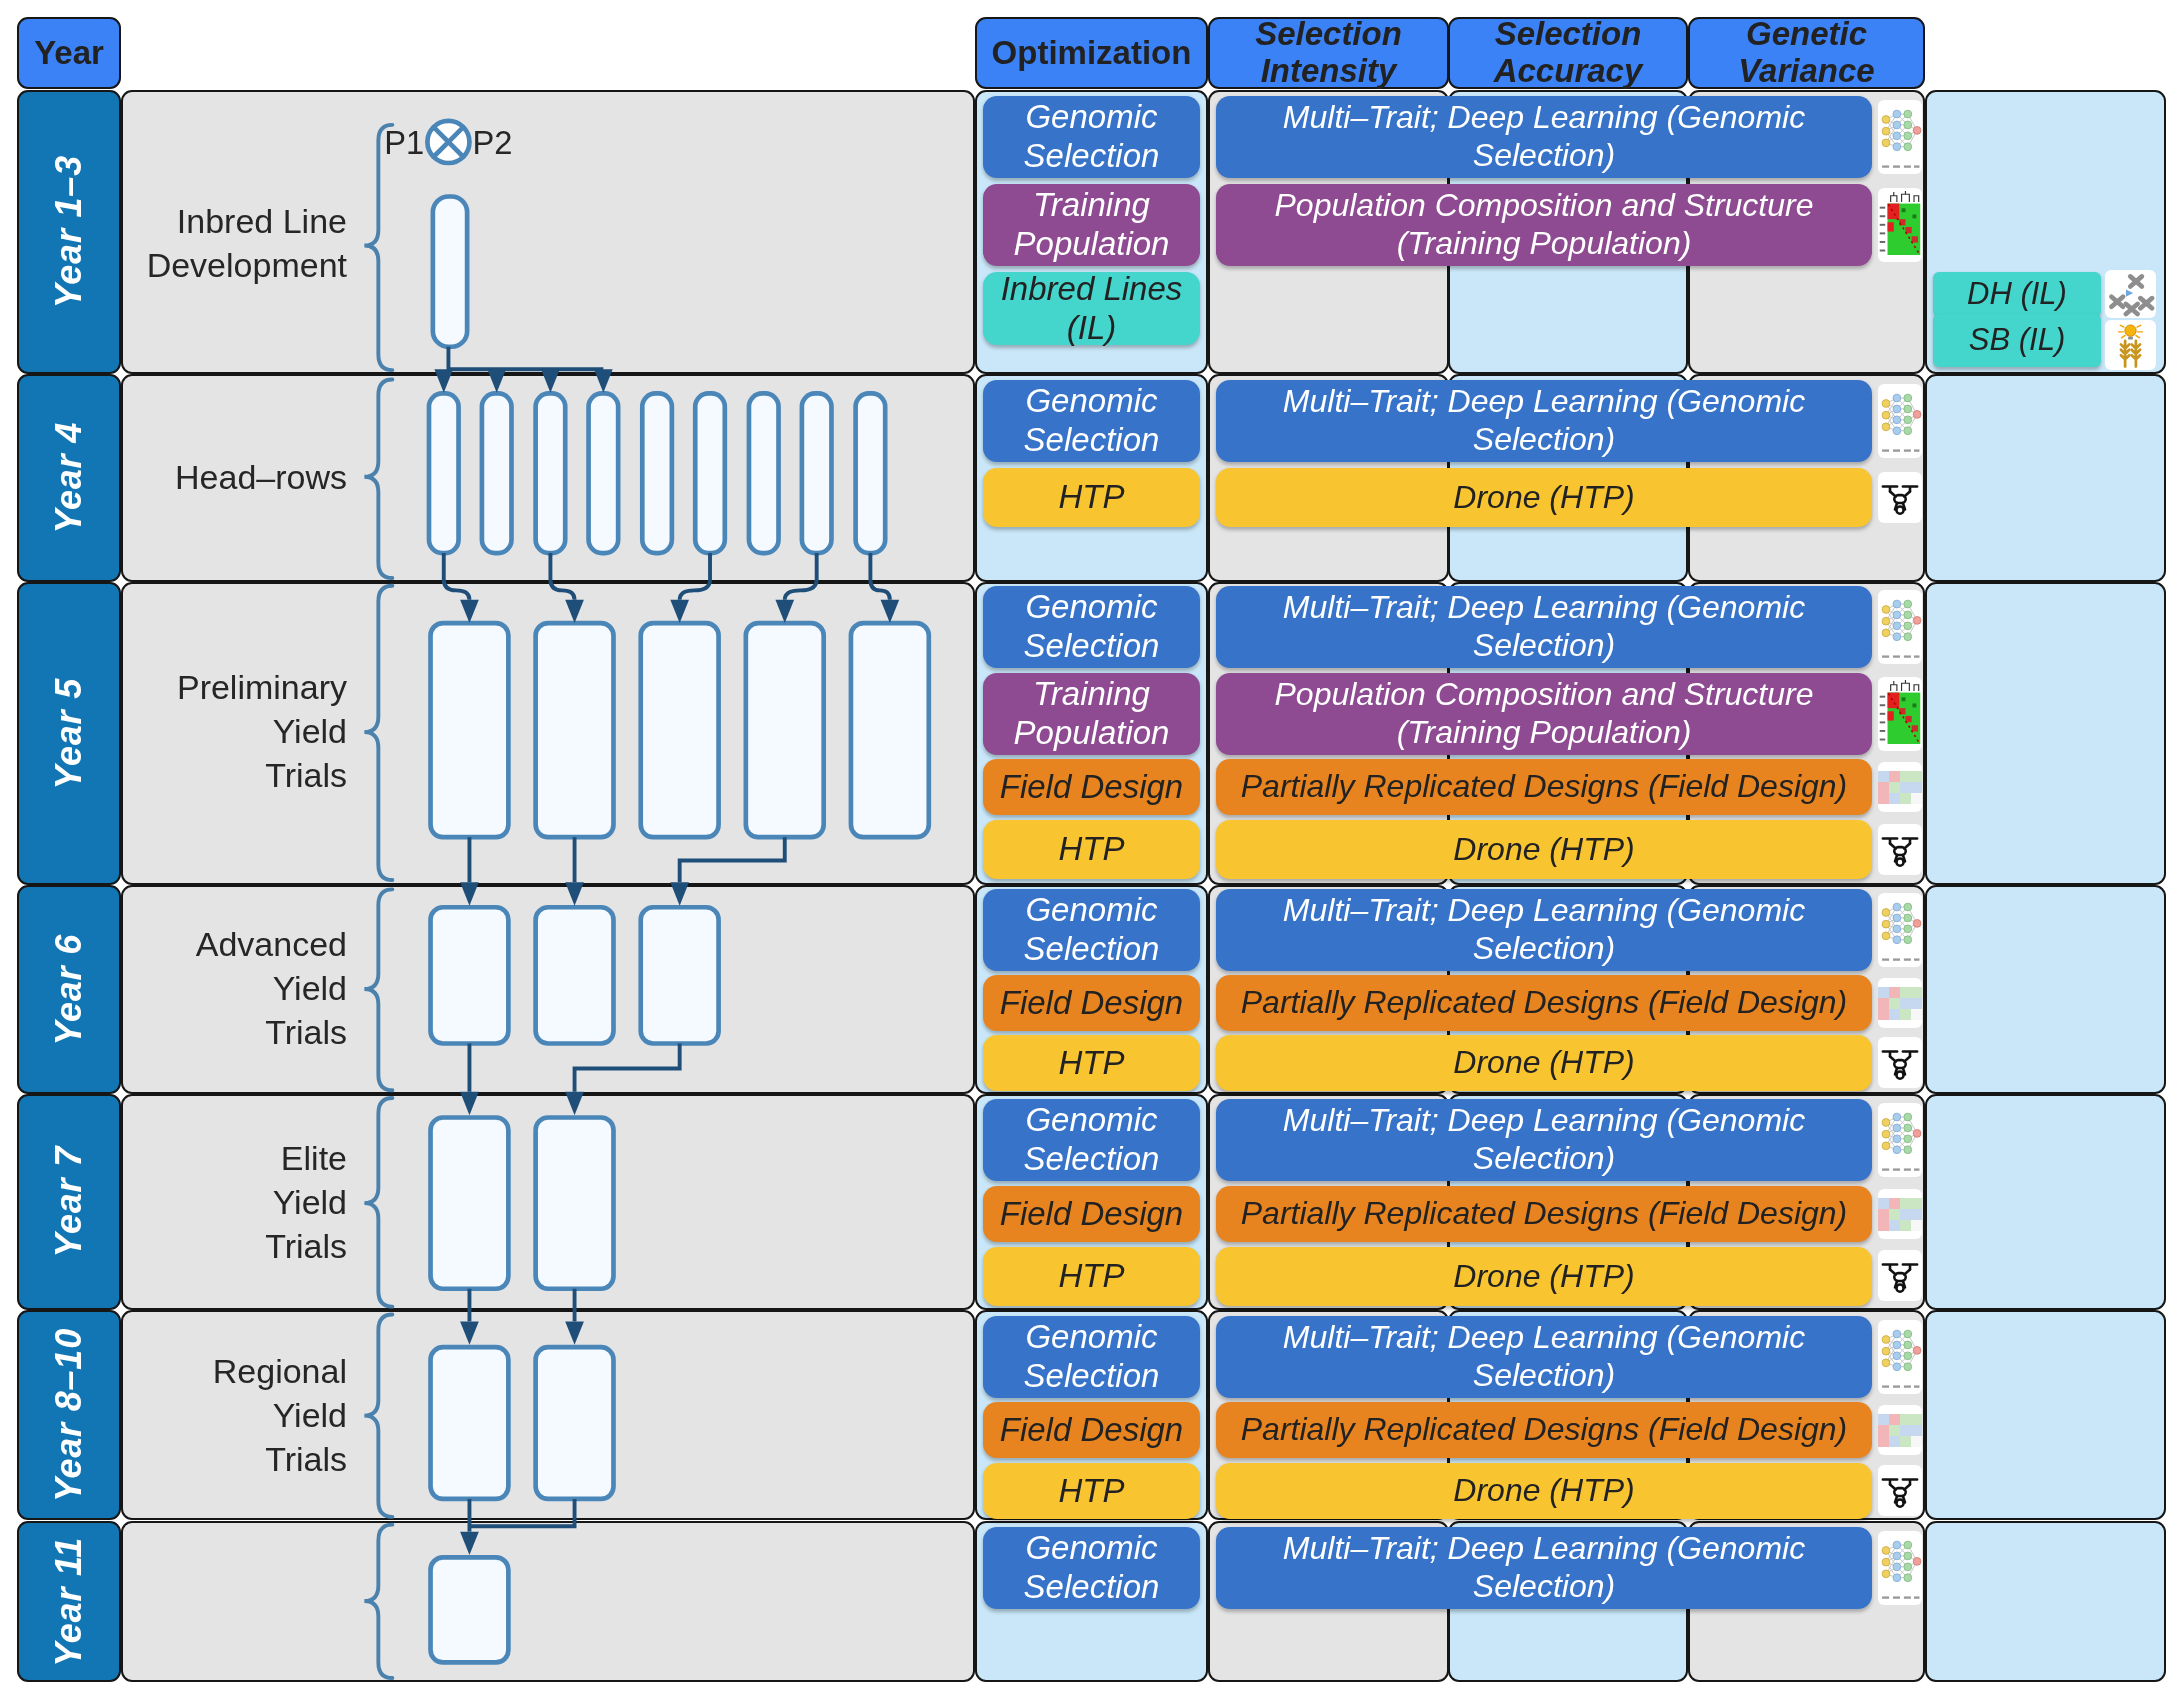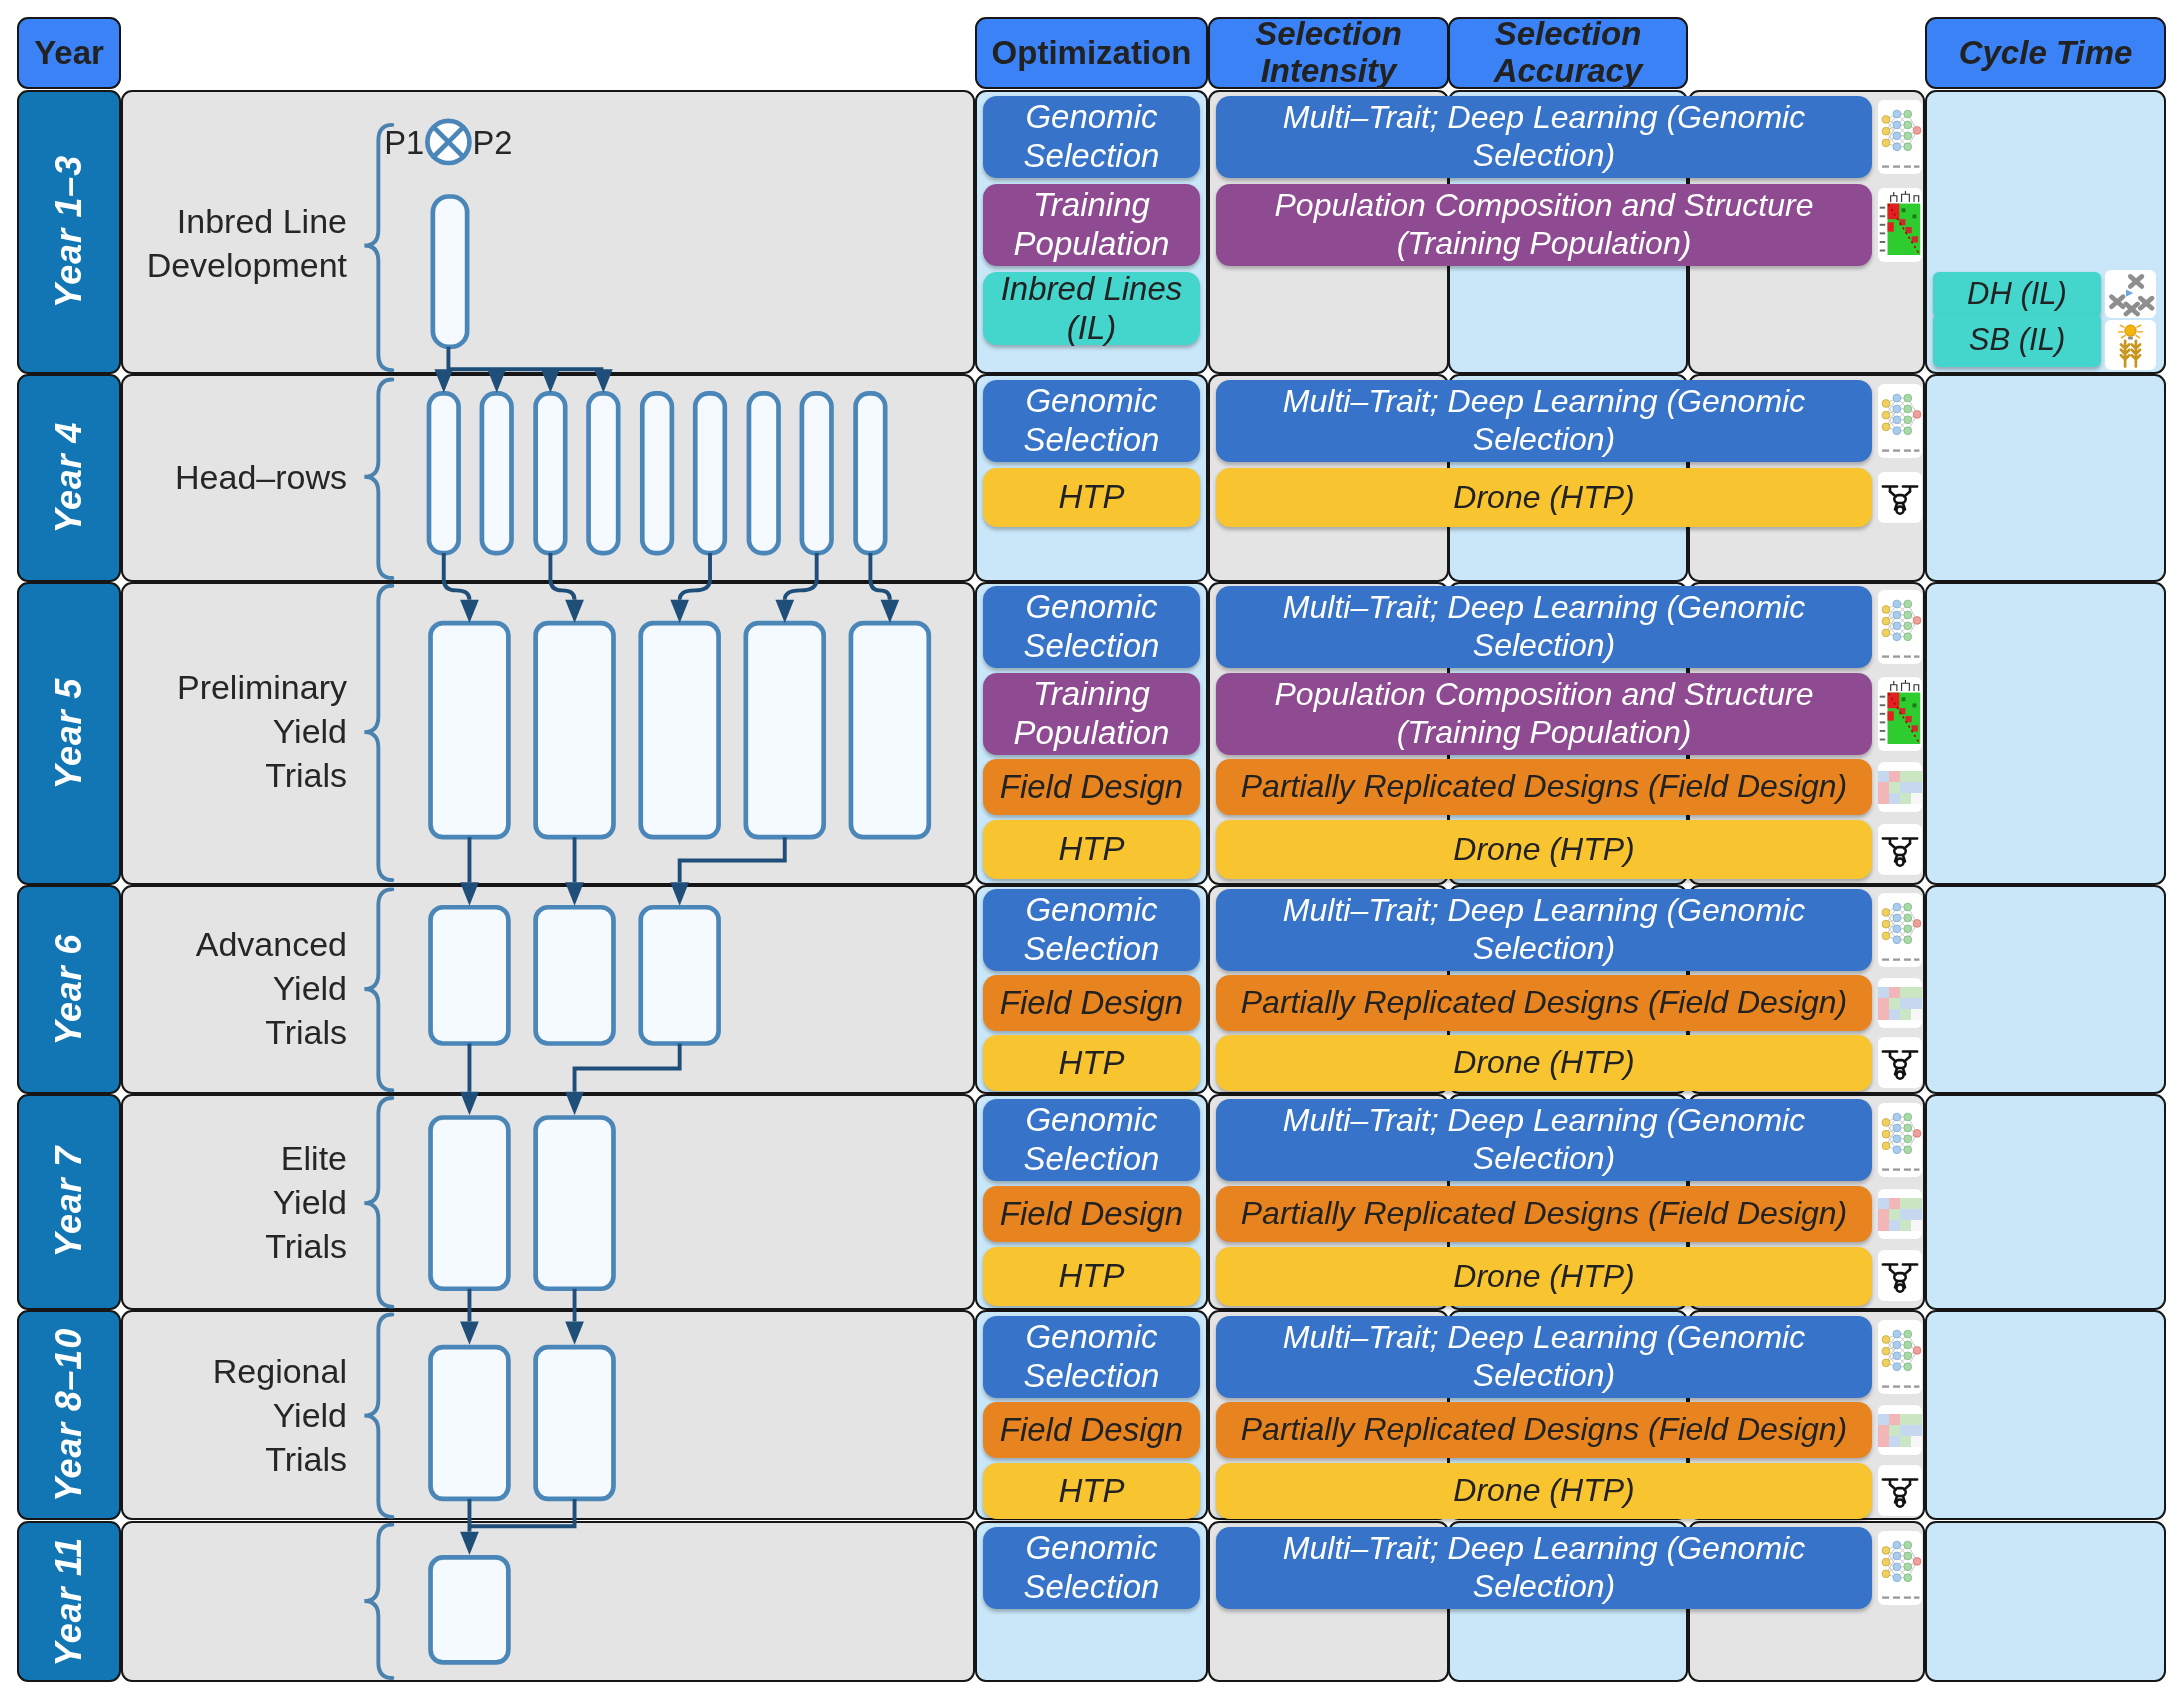--- a/index.html
+++ b/index.html
@@ -141,21 +141,22 @@
 </svg>
 
 <div id="canvas">
 
   <div class="cell col-year row-h bg-hdr hdr"><span>Year</span></div>
   <div class="cell col-opt row-h bg-hdr hdr"><span>Optimization</span></div>
   <div class="cell col-si row-h bg-hdr hdr hdr-it"><span>Selection
 Intensity</span></div>
   <div class="cell col-sa row-h bg-hdr hdr hdr-it"><span>Selection
 Accuracy</span></div>
-  <div class="cell col-ct row-h bg-hdr hdr hdr-it"><span>Cycle Time</span></div>
+  <div class="cell col-gv row-h bg-hdr hdr hdr-it"><span>Genetic
+Variance</span></div>
 
   <div class="cell col-year row-0 bg-year year-cell">
       <span class="year-text">Year 1–3</span>
     </div>
   <div class="cell col-stage row-0 bg-gray"></div>
   <div class="cell col-opt row-0 bg-lb"></div>
   <div class="cell col-si row-0 bg-gray"></div>
   <div class="cell col-sa row-0 bg-lb"></div>
   <div class="cell col-gv row-0 bg-gray"></div>
   <div class="cell col-ct row-0 bg-lb"></div>

